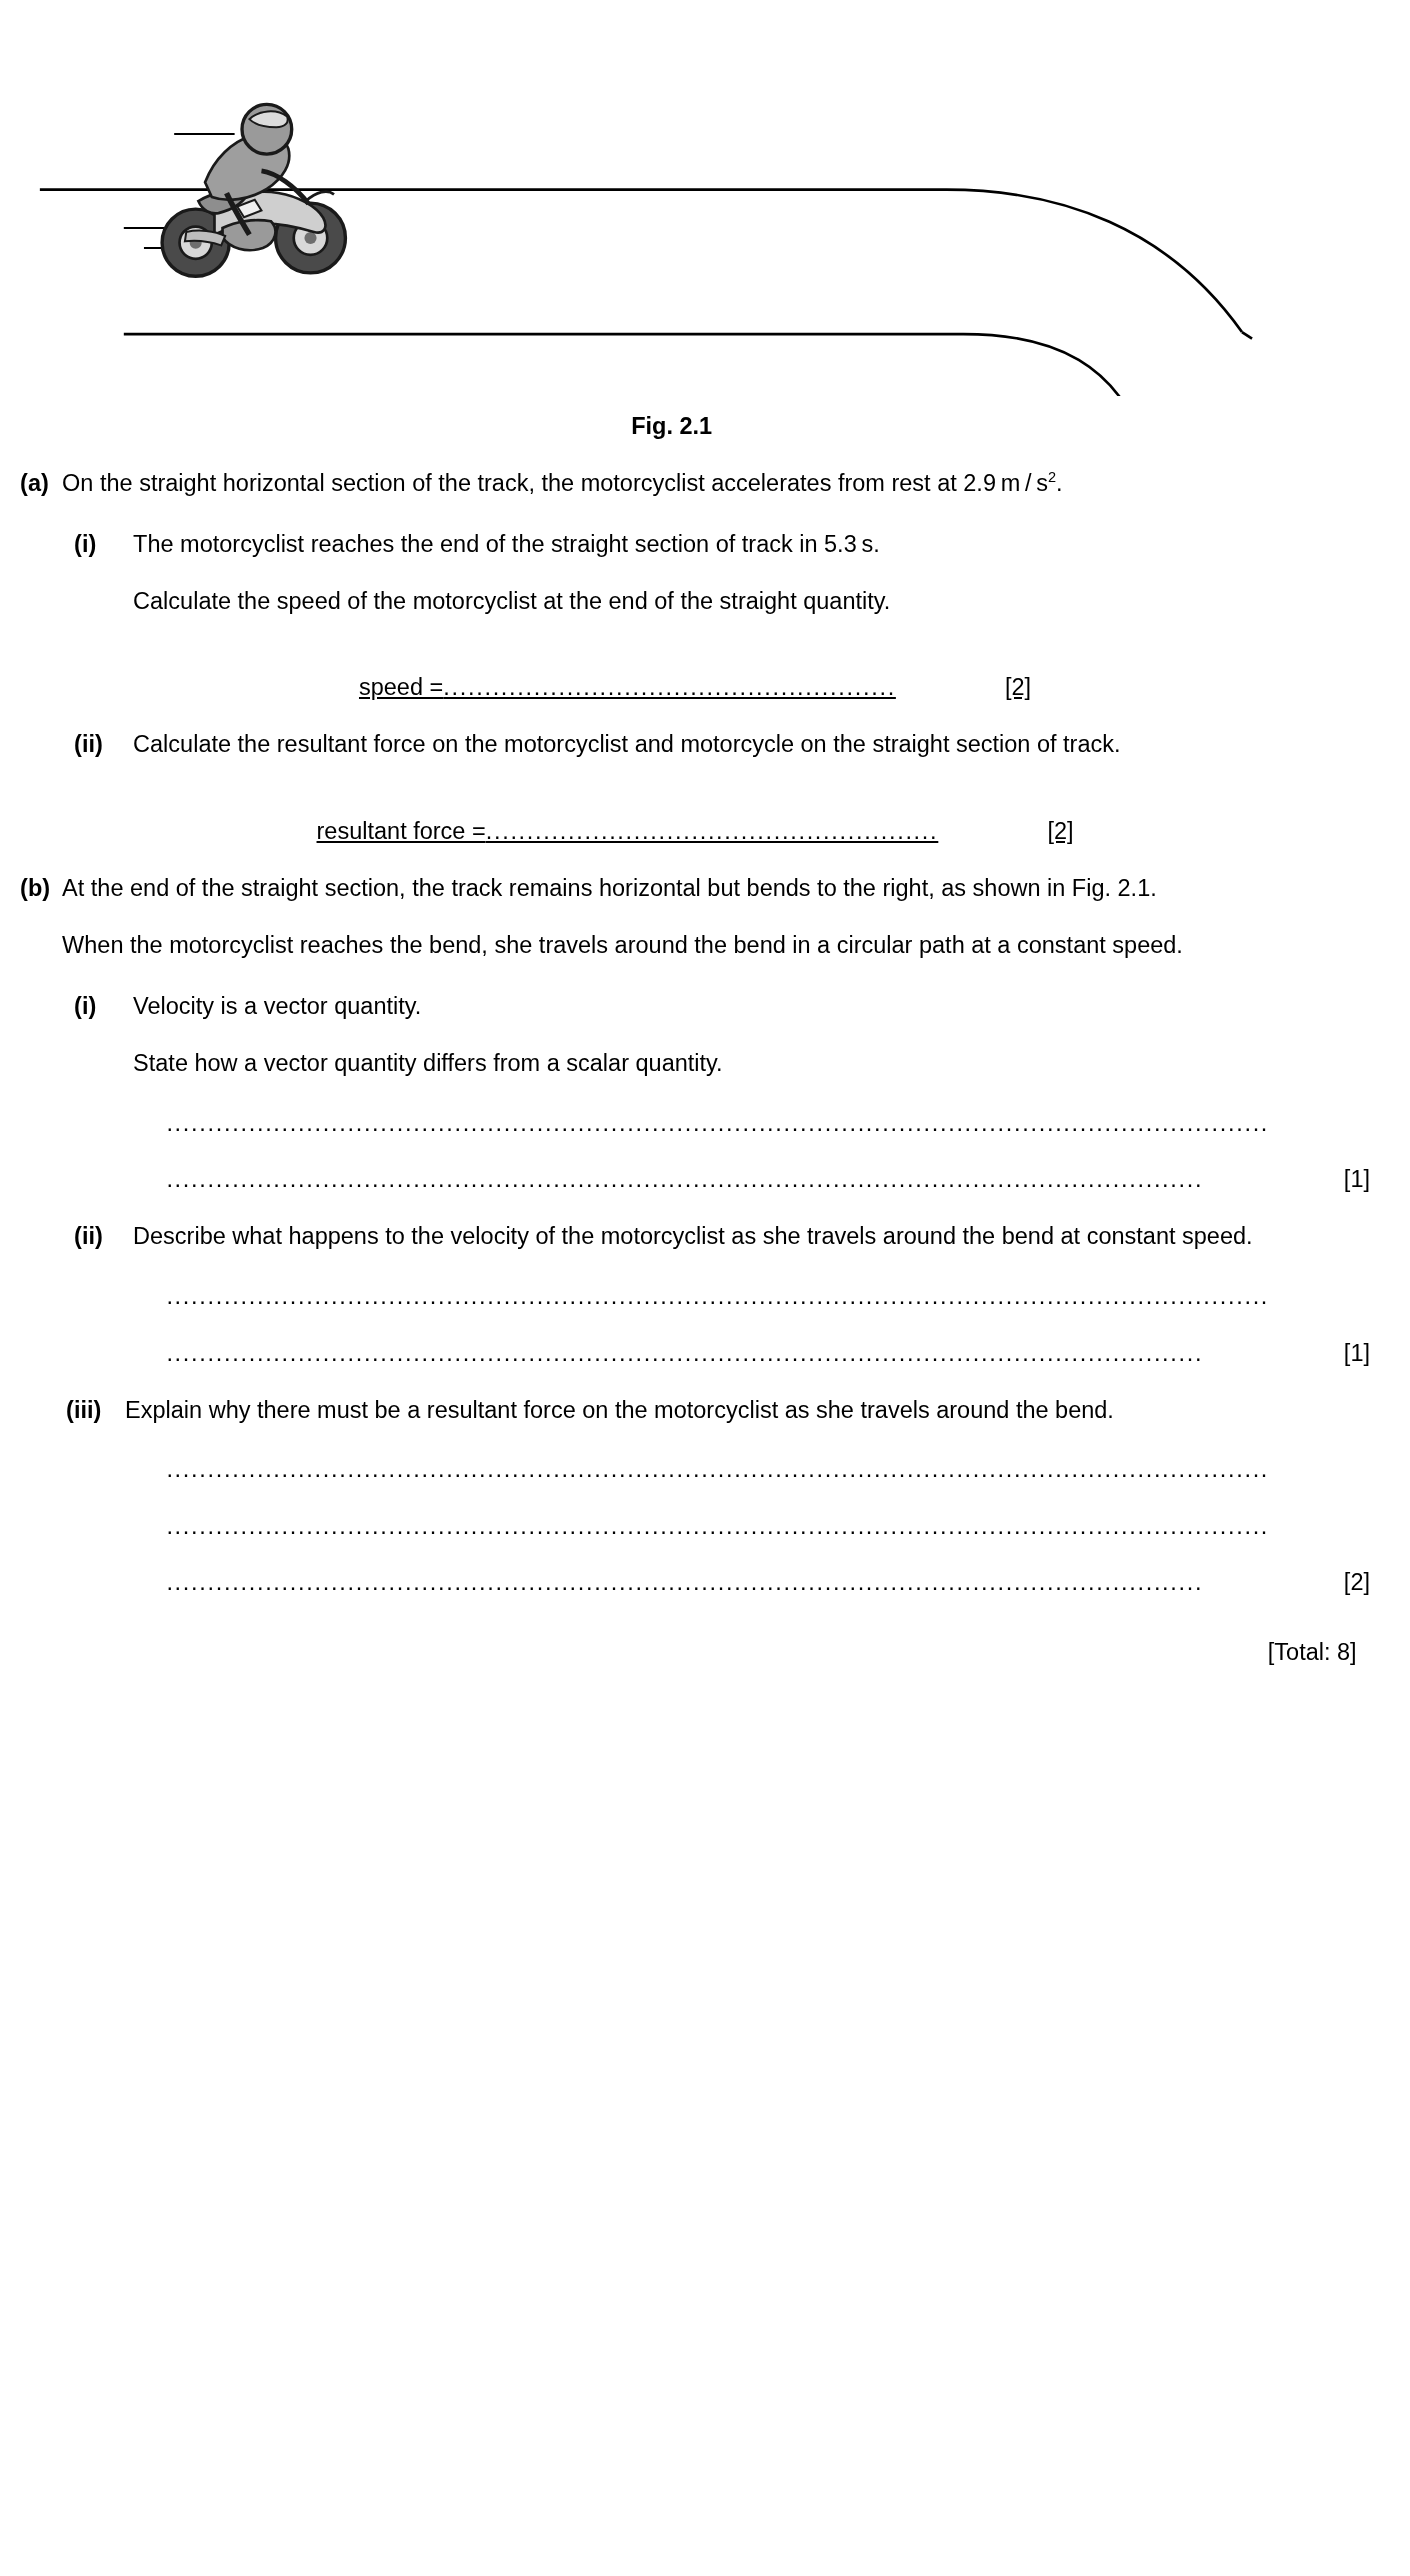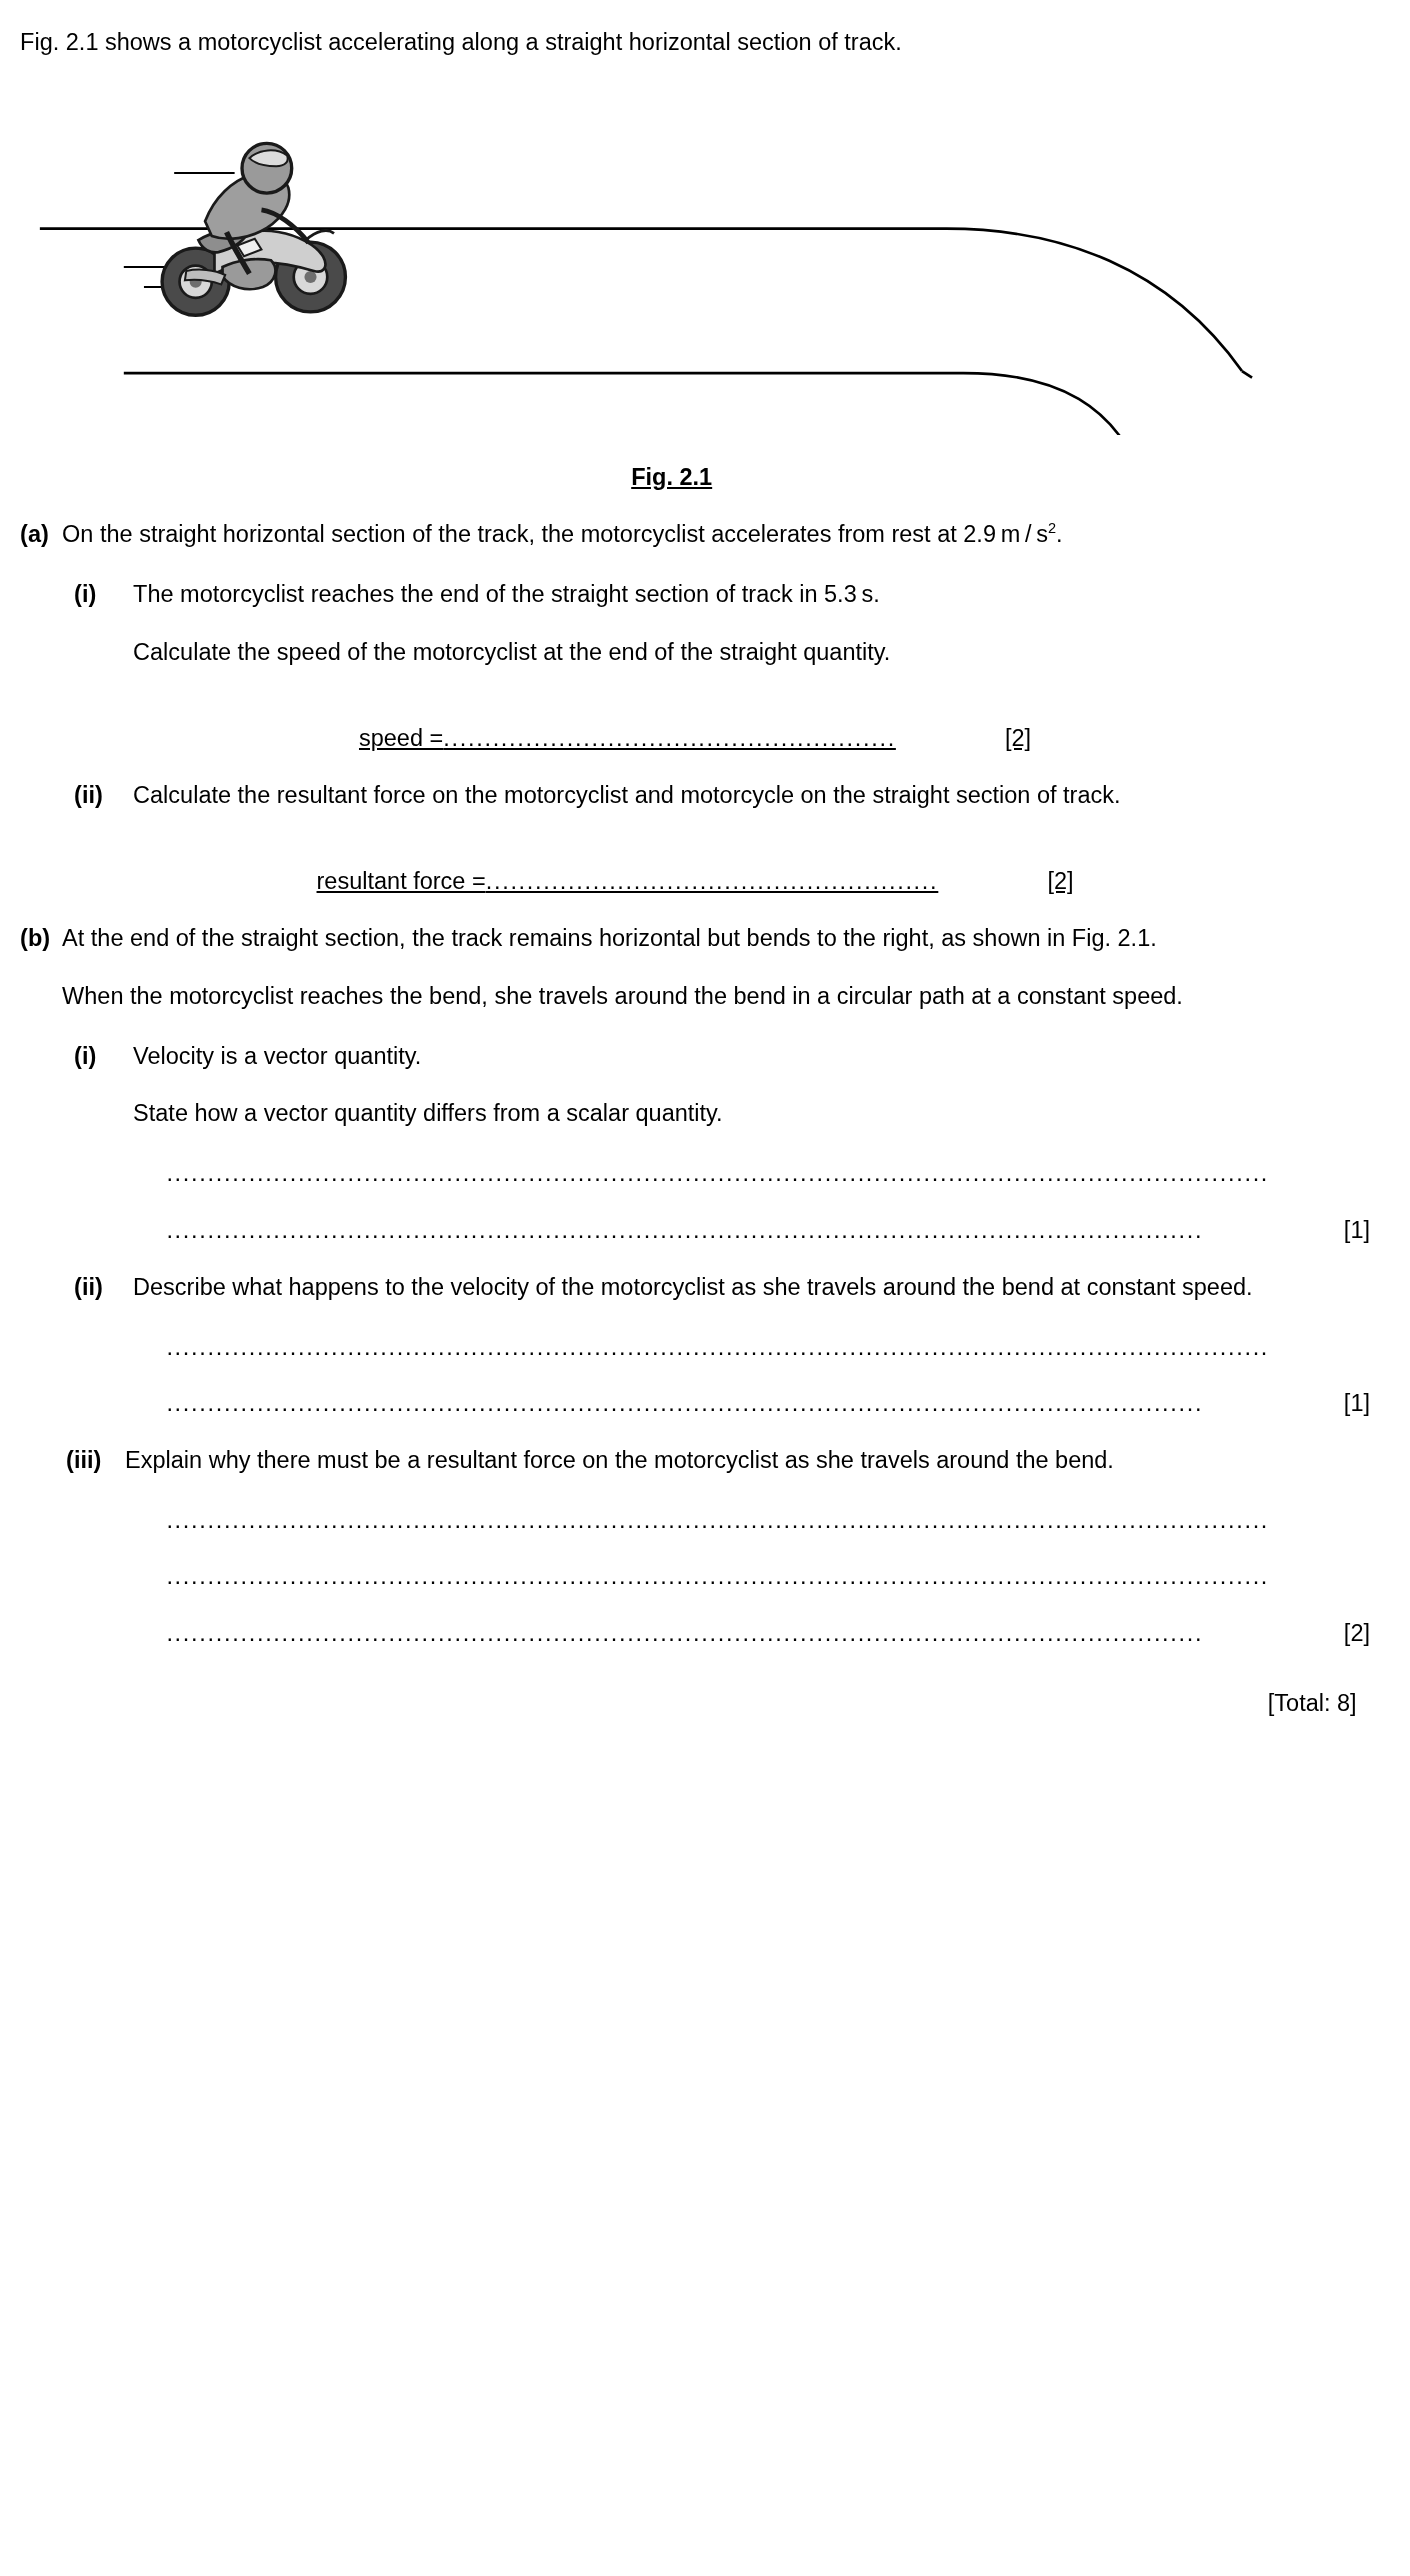--- a/index.html
+++ b/index.html
@@ -33,23 +33,22 @@
     height: 376px;
     margin-top: 13.4px;
   }
   .figure-svg {
     display: block;
   }
   .fig-caption {
     text-align: center;
     font-size: 23.5px;
     font-weight: bold;
-    margin: 16px 0 0 0;
+    margin: 4px 0 0 0;
     padding-right: 40px;
-    text-decoration: underline;
   }
   .body-text {
     font-size: 23.5px;
     line-height: 1.4;
     padding-left: 6.7px;
     margin-top: 25.5px;
   }
   
   .q {
     display: flex;
@@ -118,21 +117,20 @@
     text-decoration: underline;
   }
   .speed-row .answer-label { margin-right: 0; }
   .speed-row .dots { width: 551px; }
 </style>
 </head>
 <body>
 
 <div class="page">
 
-  <div class="intro">Fig. 2.1 shows a motorcyclist accelerating along a straight horizontal section of track.</div>
 
   <div class="figure-wrap">
     <svg class="figure-svg" width="1370" height="363" viewBox="0 0 2040 540" xmlns="http://www.w3.org/2000/svg">
 
       <g stroke="#000" stroke-width="3" fill="none">
         <line x1="240" y1="150" x2="330" y2="150"></line>
         <line x1="165" y1="290" x2="260" y2="290"></line>
         <line x1="195" y1="320" x2="275" y2="320"></line>
       </g>
 

